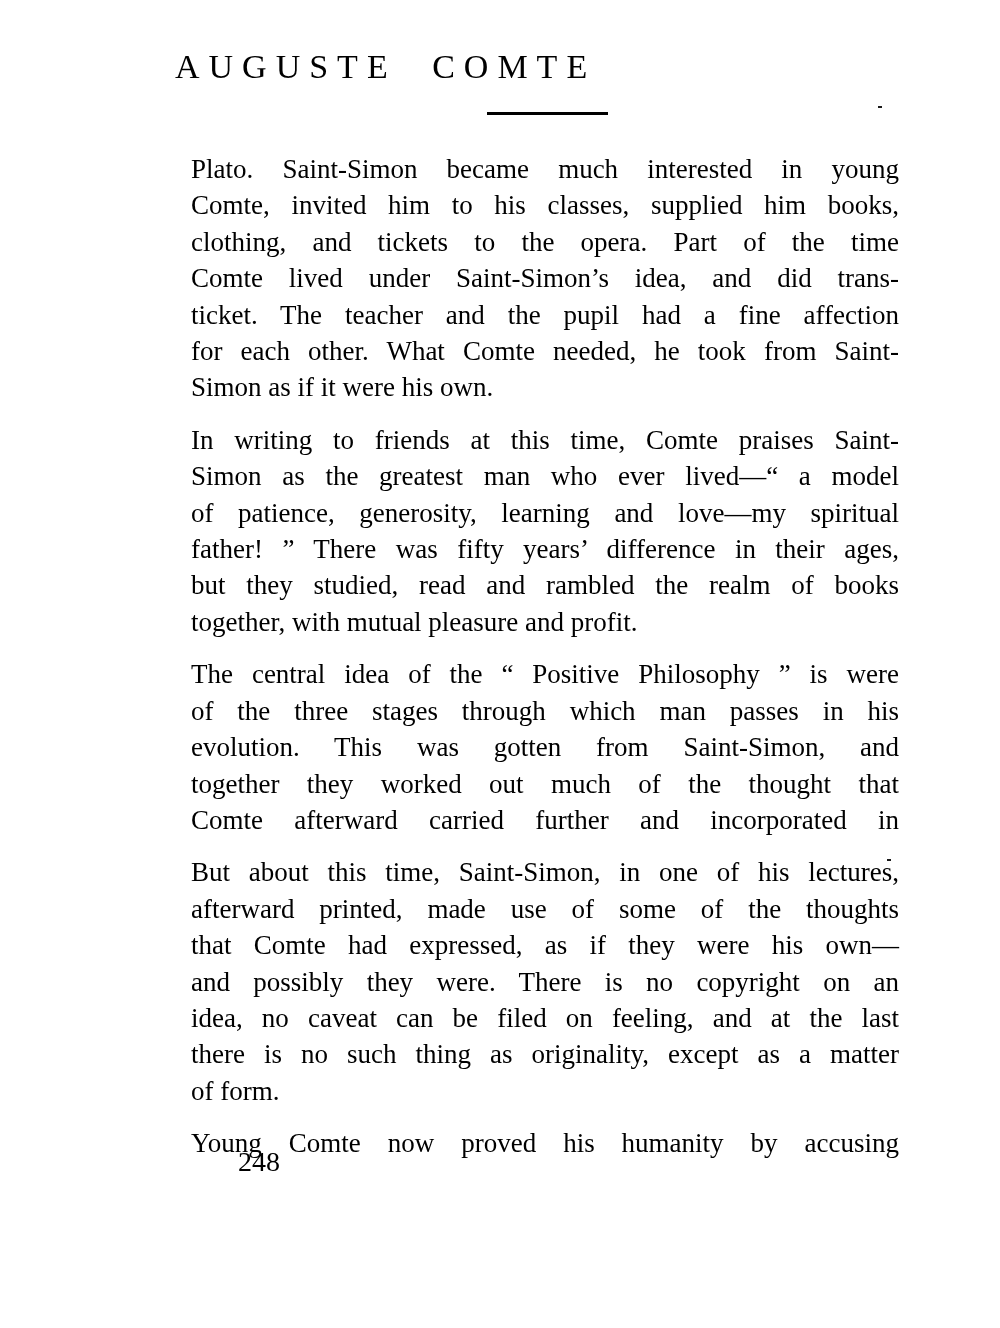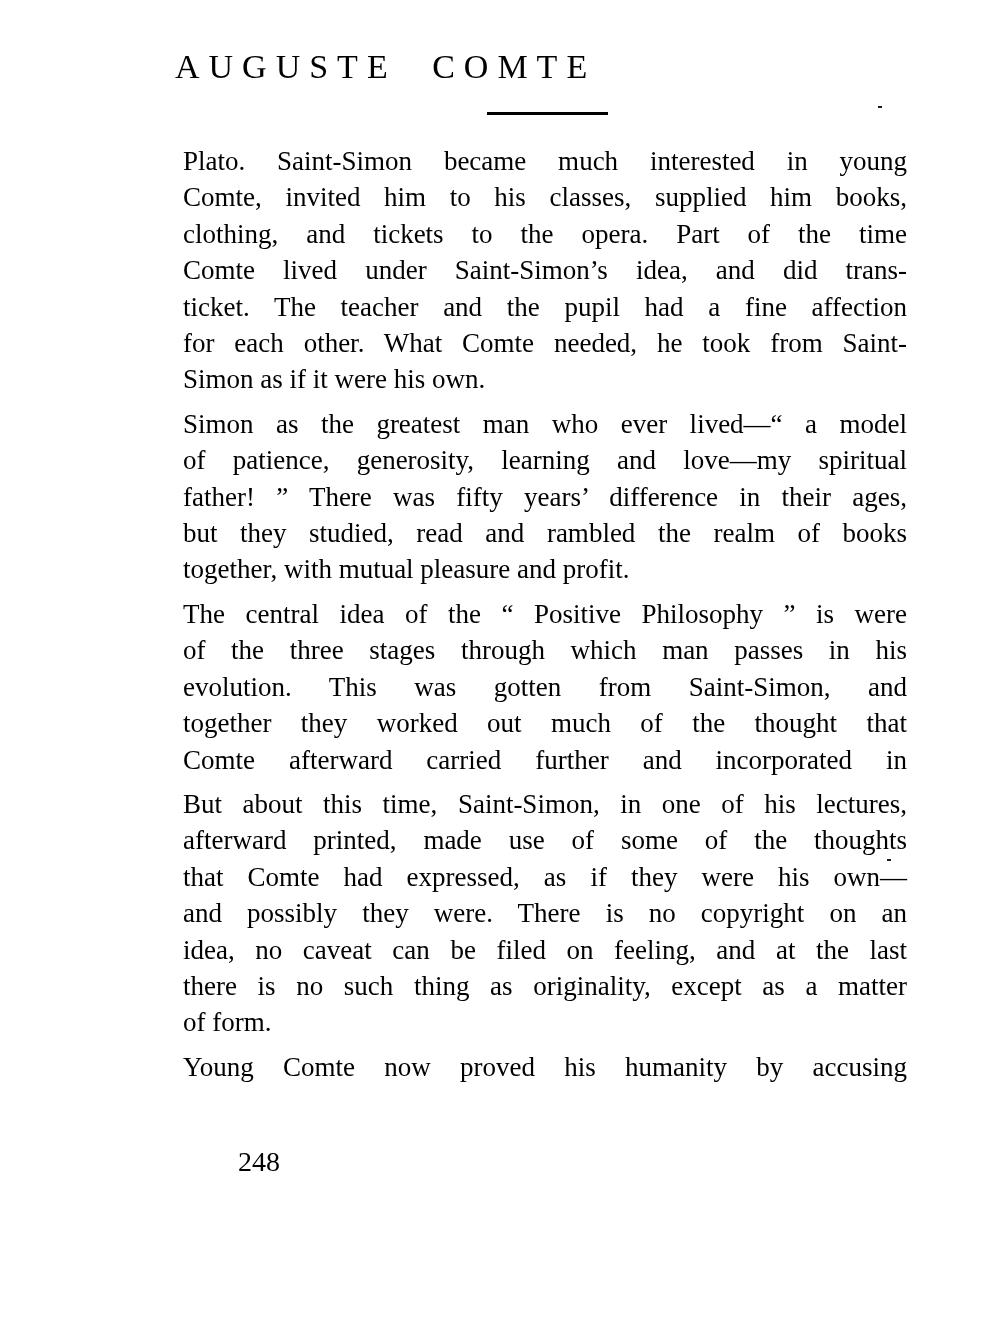--- a/index.html
+++ b/index.html
@@ -36,21 +36,21 @@
   }
   .text-block {
     position: absolute;
     left: 175px;
     top: 135px;
     width: 740px;
     font-size: 27px;
     line-height: 36.4px;
   }
   .paragraph {
-    margin: 8px;
+    margin: 16px;
   }
   .line {
     text-align: justify;
     text-align-last: justify;
   }
   .line.para-end {
     text-align: center;
     text-align-last: left;
   }
   .page-number {
@@ -78,20 +78,21 @@
     <div class="paragraph">
       <div class="line">Plato. Saint-Simon became much interested in young</div>
       <div class="line">Comte, invited him to his classes, supplied him books,</div>
       <div class="line">clothing, and tickets to the opera. Part of the time</div>
       <div class="line">Comte lived under Saint-Simon’s idea, and did trans-</div>
       <div class="line">ticket. The teacher and the pupil had a fine affection</div>
       <div class="line">for each other. What Comte needed, he took from Saint-</div>
       <div class="line para-end">Simon as if it were his own.</div>
     </div>
     <div class="paragraph">
+      <div class="line">In writing to friends at this time, Comte praises Saint-</div>
       <div class="line">Simon as the greatest man who ever lived—“ a model</div>
       <div class="line">of patience, generosity, learning and love—my spiritual</div>
       <div class="line">father! ” There was fifty years’ difference in their ages,</div>
       <div class="line">but they studied, read and rambled the realm of books</div>
       <div class="line para-end">together, with mutual pleasure and profit.</div>
     </div>
     <div class="paragraph">
       <div class="line">The central idea of the “ Positive Philosophy ” is were</div>
       <div class="line">of the three stages through which man passes in his</div>
       <div class="line">evolution. This was gotten from Saint-Simon, and</div>

